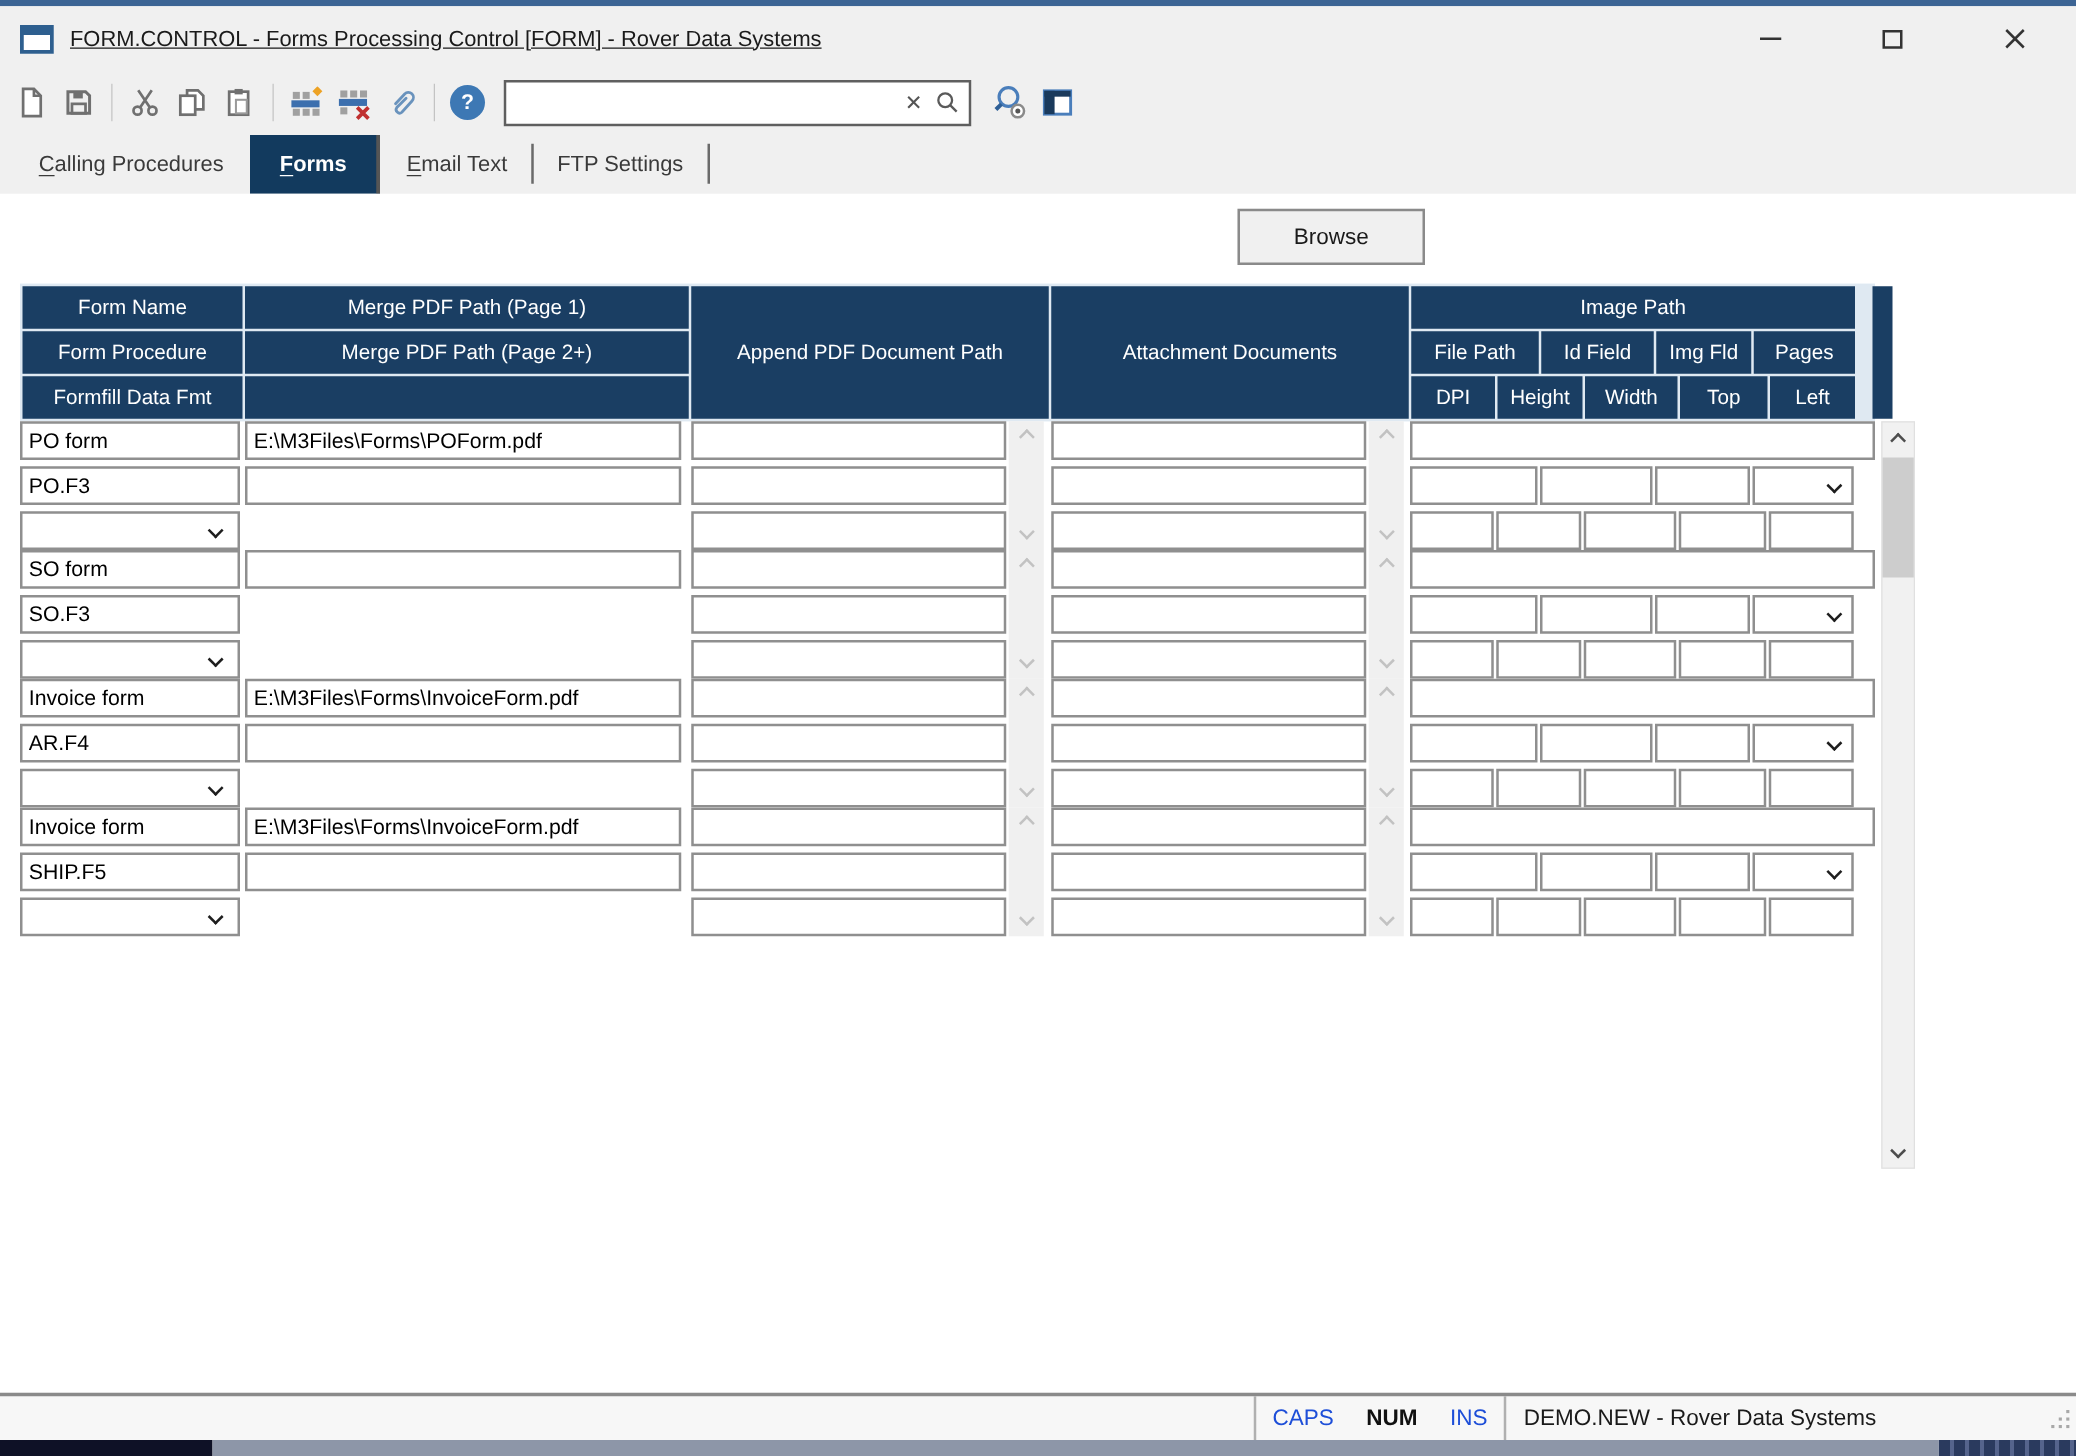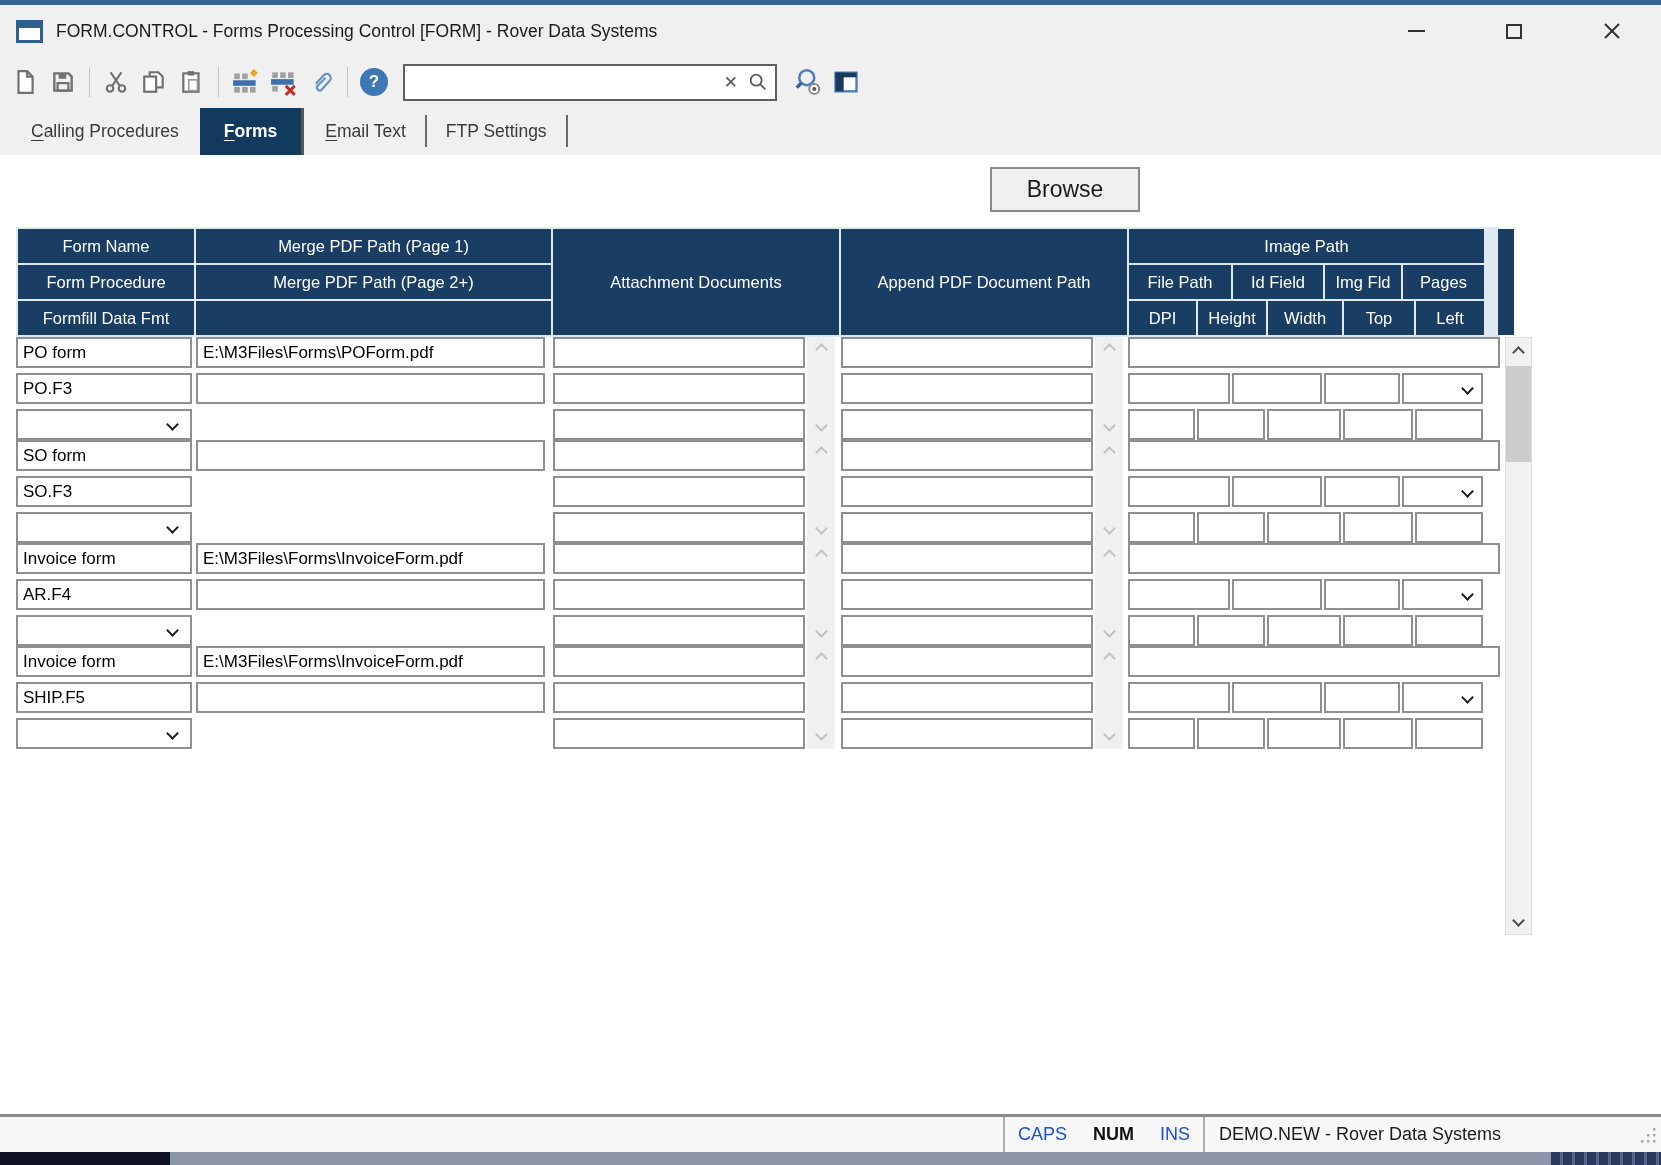--- a/index.html
+++ b/index.html
@@ -8,21 +8,21 @@
     width:1661px; height:1165px; overflow:hidden;
     font-family:"Liberation Sans", sans-serif;
     background:#ffffff; color:#1a1a1a;
   }
   .window { width:1661px; height:1165px; display:flex; flex-direction:column; background:#f0f0f0; }
 
   
   .top-accent { height:5px; background:#3c6494; }
   .titlebar { height:52px; display:flex; align-items:center; padding-left:16px; background:#f0f0f0; }
   .app-icon { width:27px; height:23px; background:#fff; border:3px solid #2e5f8f; border-top-width:8px; margin-right:13px; flex:0 0 auto; }
-  .title-text { font-size:17.5px; color:#1a1a1a; white-space:nowrap; }
+  .title-text { font-size:17.5px; color:#1a1a1a; white-space:nowrap;text-decoration:underline; }
   .win-controls { margin-left:auto; display:flex; gap:52px; margin-right:26px; }
   .win-btn { width:46px; height:34px; background:transparent; border:none; display:flex; align-items:center; justify-content:center; cursor:default; }
   .glyph-min { width:17px; height:2px; background:#333; }
   .glyph-max { width:16px; height:15px; border:2px solid #333; background:transparent; }
   .glyph-close line { stroke:#333; stroke-width:2; }
 
   
   .menubar { height:44px; display:flex; align-items:center; padding-left:25px; gap:40px; background:#f0f0f0; }
   .menu-item { font-size:18.5px; color:#1a1a1a; }
 
@@ -37,21 +37,21 @@
 
   
   .tabbar { height:48px; display:flex; align-items:center; padding-left:16px; background:#f0f0f0; }
   .tab { font-size:17.5px; color:#3a3a3a; padding:10px 15px; white-space:nowrap; }
   .tab u { text-underline-offset:3px; }
   .tab.active { background:#123a5e; color:#fff; font-weight:bold; padding:13px 24px; border-right:3px solid #555; margin:0 6px; }
   .tabsep { width:2px; height:32px; background:#6a6a6a; margin:0 4px; }
 
   
   .content { flex:1; background:#fff; position:relative; }
-  .browse-btn { position:absolute; left:990px; top:12px; width:150px; height:45px; background:#f0f0f0; border:2px solid #8a8a8a; font-size:23px; color:#1a1a1a; font-family:"Liberation Sans", sans-serif; }
+  .browse-btn { position:absolute; left:990px; top:12px; width:150px; height:45px; background:#f0f0f0; border:2px solid #8a8a8a; font-size:18px; color:#1a1a1a; font-family:"Liberation Sans", sans-serif; }
 
   .table-wrap { position:absolute; left:16px; top:72px; width:1484px; }
 
   
   .hdr { display:grid; grid-template-columns:176px 355px 286px 286px 373px; gap:2px; background:#dfe9f2; border:2px solid #dfe9f2; }
   .hstack { display:grid; grid-template-rows:34px 34px 34px; gap:2px; }
   .hcell { background:#1a3e63; color:#fff; font-size:16.5px; display:flex; align-items:center; justify-content:center; white-space:nowrap; overflow:hidden; }
   .hspan { background:#1a3e63; color:#fff; font-size:16.5px; display:flex; align-items:center; justify-content:center; }
   .imgpath { display:grid; grid-template-columns:355px 16px; gap:14px; }
   .imgpath-left { display:grid; grid-template-rows:34px 34px 34px; gap:2px; }
@@ -247,22 +247,22 @@
         <div class="hstack">
           <div class="hcell">Form Name</div>
           <div class="hcell">Form Procedure</div>
           <div class="hcell">Formfill Data Fmt</div>
         </div>
         <div class="hstack">
           <div class="hcell">Merge PDF Path (Page 1)</div>
           <div class="hcell">Merge PDF Path (Page 2+)</div>
           <div class="hcell"></div>
         </div>
+        <div class="hspan">Append PDF Document Path</div>
         <div class="hspan">Attachment Documents</div>
-        <div class="hspan">Append PDF Document Path</div>
         <div class="imgpath">
           <div class="imgpath-left">
             <div class="hcell">Image Path</div>
             <div class="img-sub1">
               <div class="hcell">File Path</div>
               <div class="hcell">Id Field</div>
               <div class="hcell">Img Fld</div>
               <div class="hcell">Pages</div>
             </div>
             <div class="img-sub2">

